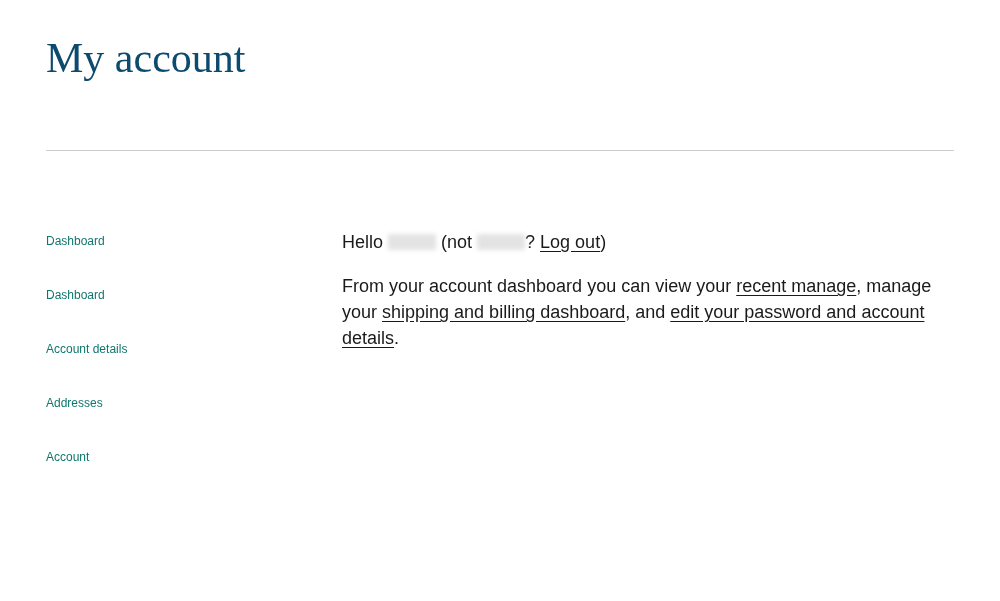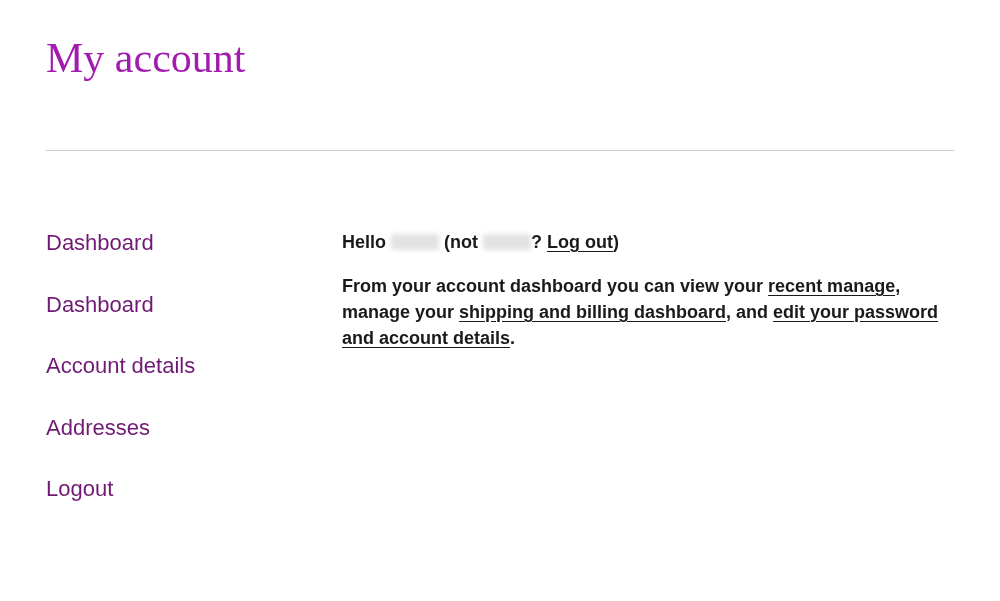--- a/index.html
+++ b/index.html
@@ -9,49 +9,48 @@
       color: #1a1a1a;
       background: #fff;
       width: 1000px;
       margin: 0 auto;
     }
     .container { padding: 20px 46px 40px 46px; }
     h1.page-title {
       font-family: "Times New Roman", Times, Georgia, serif;
       font-weight: 400;
       font-size: 42px;
-      color: #a21caf;
+      color: #0c4a6e;
       margin-top: 14px;
       margin-bottom: 68px;
       letter-spacing: 0px;
     }
     hr.divider {
       border: none;
       border-top: 1px solid #ccc;
       margin-bottom: 78px;
     }
     .layout { display: flex; }
     .sidebar {
       width: 296px;
       flex-shrink: 0;
     }
     .sidebar ul { list-style: none; }
     .sidebar li { margin-bottom: 33px; }
     .sidebar a {
       text-decoration: none;
-      color: #701a75;
-      font-size: 22px;
+      color: #0f766e;
+      font-size: 12px;
       line-height: 1.3;
     }
     .content {
       flex: 1;
       font-size: 18px;
       line-height: 1.45;
       color: #1a1a1a;
-      font-weight: bold;
     }
     .content p { margin-bottom: 18px; }
     .content a {
       color: #1a1a1a;
       text-decoration: underline;
       text-underline-offset: 3px;
     }
     .redacted {
       display: inline-block;
       width: 48px;
@@ -69,21 +68,21 @@
   <h1 class="page-title">My account</h1>
   <hr class="divider">
 
   <div class="layout">
     <nav class="sidebar">
       <ul>
         <li><a href="#">Dashboard</a></li>
         <li><a href="#">Dashboard</a></li>
         <li><a href="#">Account details</a></li>
         <li><a href="#">Addresses</a></li>
-        <li><a href="#">Logout</a></li>
+        <li><a href="#">Account</a></li>
       </ul>
     </nav>
 
     <div class="content">
       <p><span>Hello </span><span class="redacted" title="[redacted]"></span><span> (not </span><span class="redacted" title="[redacted]"></span><span>? </span><a href="#">Log out</a><span>)</span></p>
 
       <p><span>From your account dashboard you can view your </span><a href="#">recent manage</a><span>, manage your </span><a href="#">shipping and billing dashboard</a><span>, and </span><a href="#">edit your password and account details</a><span>.</span></p>
     </div>
   </div>
 </div>

